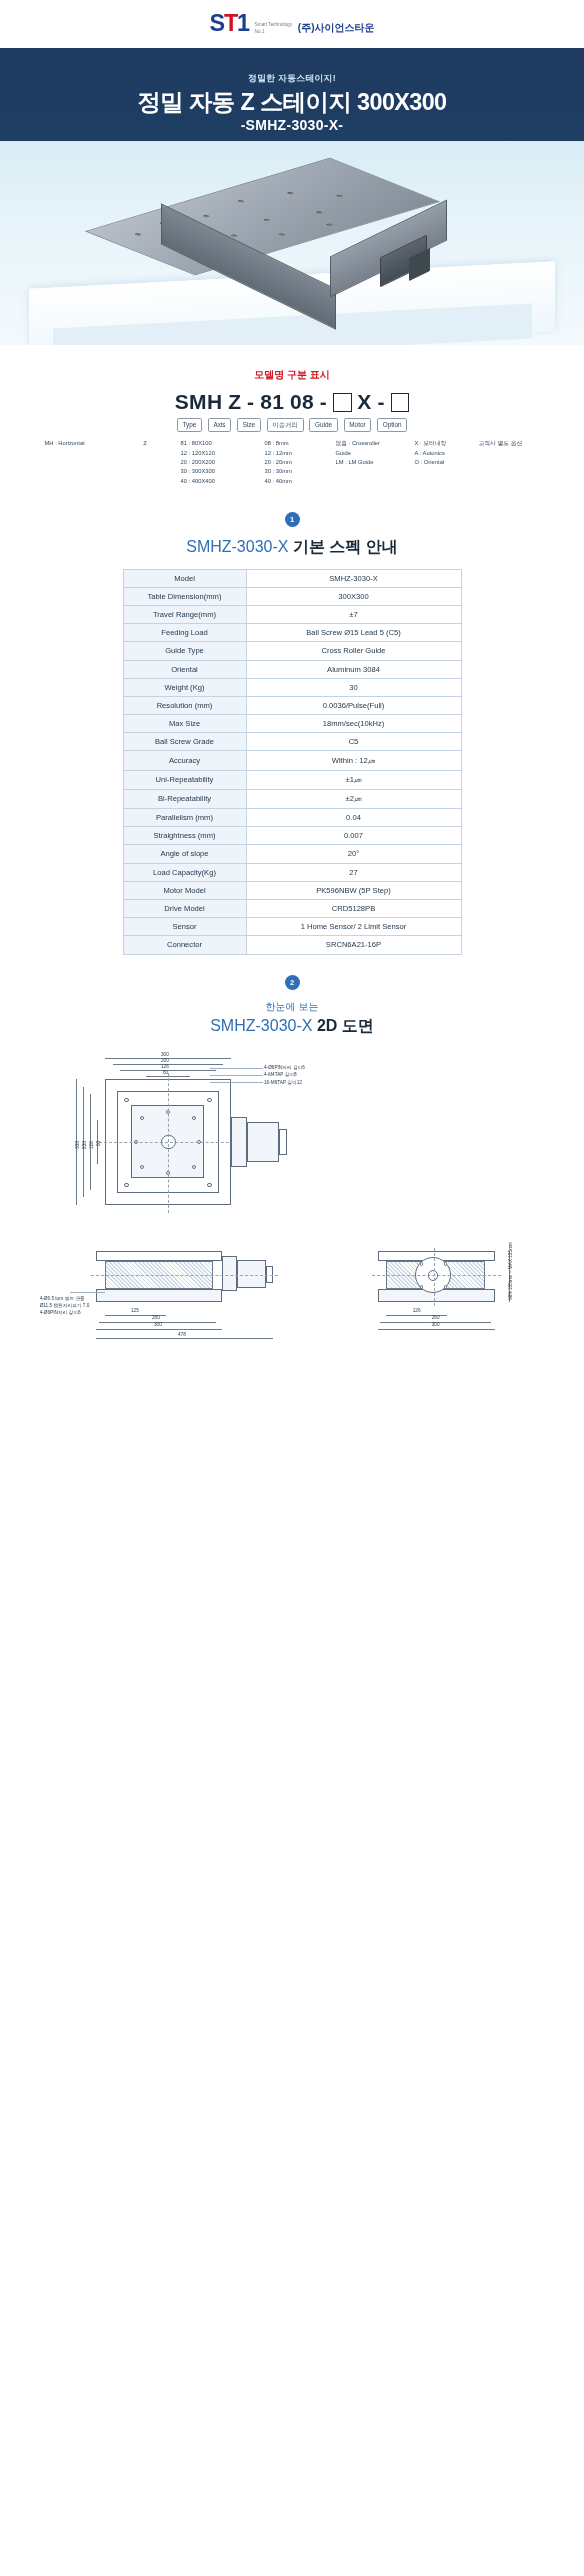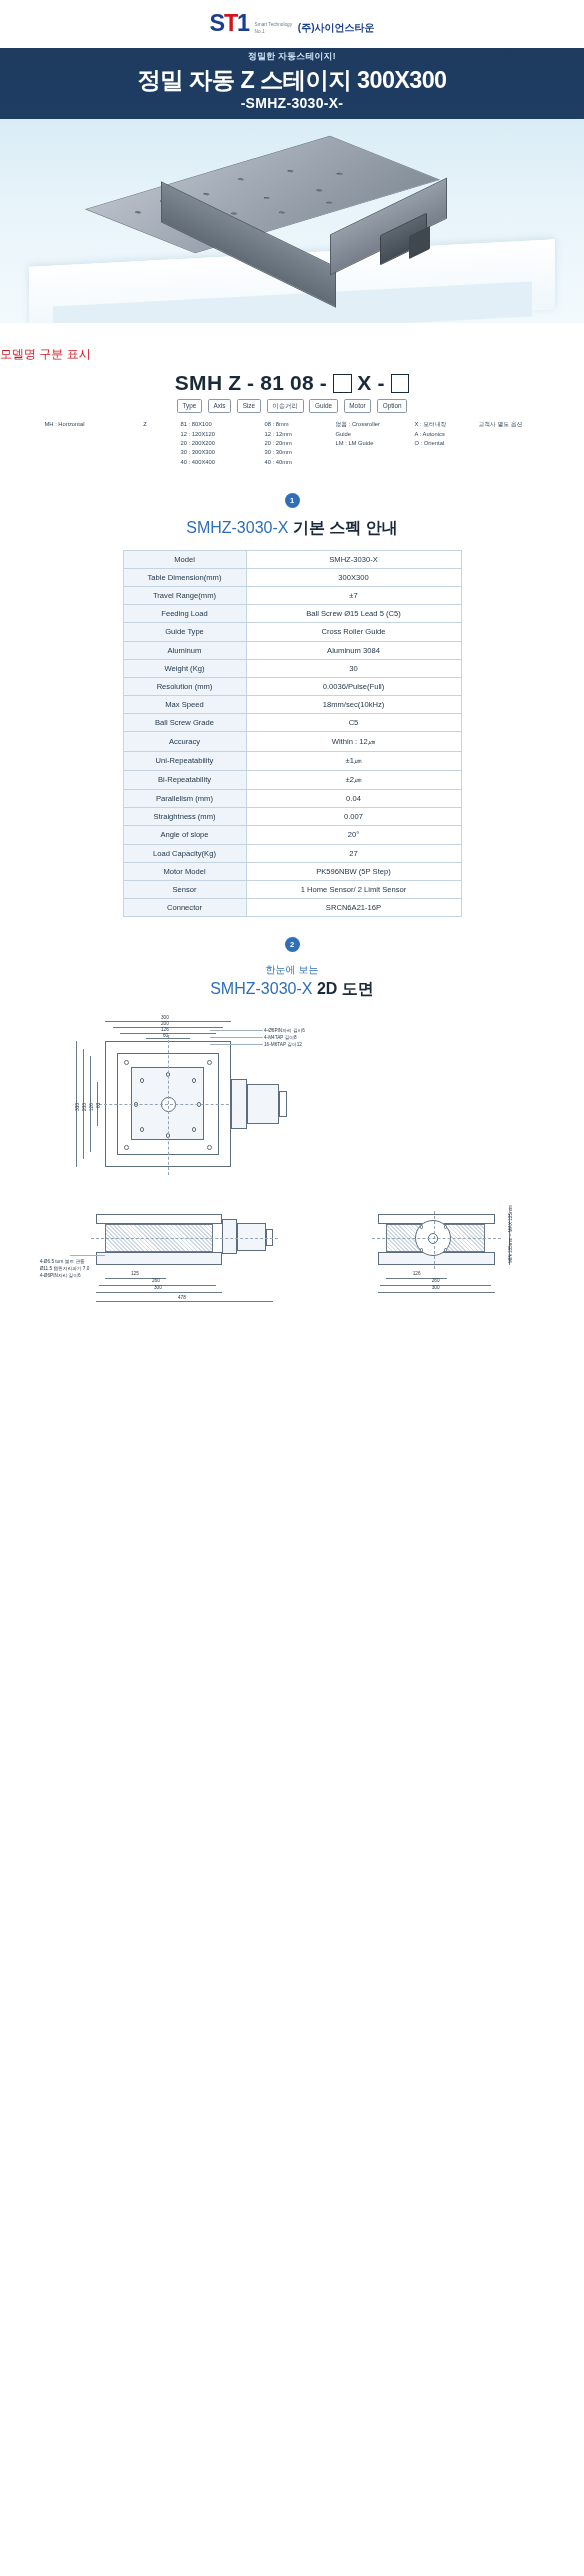--- a/index.html
+++ b/index.html
@@ -25,21 +25,21 @@
     font-family:"Liberation Sans", sans-serif;
   }
   .logo-mark .t { color:#d0151f; }
   .logo-sub { font-size:4.7px; color:#6d7c8c; line-height:1.1; margin-bottom:1.8px;}
   .logo-name { font-size:10px; color:#1a3f8f; font-weight:bold; margin-bottom:1.2px;}
 
   
   .hero {
     position:relative;
     background:linear-gradient(180deg,#1e3a5f 0%, #20476f 100%);
-    padding:3px 0 0 0;
+    padding:25px 0 0 0;
     overflow:hidden;
   }
   .hero-sub {
     text-align:center; color:#cfe3f7; font-size:8.8px; font-weight:bold;
     letter-spacing:0.3px; margin-bottom:3.5px;
   }
   .hero-title {
     text-align:center; color:#ffffff; font-size:23.4px; font-weight:bold;
     letter-spacing:-0.6px; line-height:1.15;
   }
@@ -93,21 +93,21 @@
     background:#3f474f; transform:skewY(-26deg); border-radius:1.2px;
   }
   .hole {
     position:absolute; width:4.1px; height:4.1px; border-radius:50%;
     background:#70797f; box-shadow:inset 0 0.6px 0.6px rgba(0,0,0,0.45);
   }
 
   
   .section { padding:0 0 5.8px 0; }
   .code-title {
-    text-align:left; color:#d0151f; font-weight:normal; font-size:12px;
+    text-align:center; color:#d0151f; font-weight:bold; font-size:10px;
     margin:23.4px 0 8.2px 0;
   }
   .code-row {
     display:flex; justify-content:center; align-items:center; gap:5.8px;
     font-size:21px; font-weight:bold; color:#1b2a3a; letter-spacing:0.3px;
   }
   .code-box {
     width:18.7px; height:18.7px; border:1.2px solid #1b2a3a; display:inline-block;
   }
   .lead-row {
@@ -328,33 +328,33 @@
         </tr>
       <tr>
           <td class="k">Feeding Load</td>
           <td class="v">Ball Screw Ø15 Lead 5 (C5)</td>
         </tr>
       <tr>
           <td class="k">Guide Type</td>
           <td class="v">Cross Roller Guide</td>
         </tr>
       <tr>
-          <td class="k">Aluminum</td>
+          <td class="k">Oriental</td>
           <td class="v">Aluminum 3084</td>
         </tr>
       <tr>
           <td class="k">Weight (Kg)</td>
           <td class="v">30</td>
         </tr>
       <tr>
           <td class="k">Resolution (mm)</td>
           <td class="v">0.0036/Pulse(Full)</td>
         </tr>
       <tr>
-          <td class="k">Max Speed</td>
+          <td class="k">Max Size</td>
           <td class="v">18mm/sec(10kHz)</td>
         </tr>
       <tr>
           <td class="k">Ball Screw Grade</td>
           <td class="v">C5</td>
         </tr>
       <tr>
           <td class="k">Accuracy</td>
           <td class="v">Within : 12㎛</td>
         </tr>
@@ -378,20 +378,24 @@
           <td class="k">Angle of slope</td>
           <td class="v">20°</td>
         </tr>
       <tr>
           <td class="k">Load Capacity(Kg)</td>
           <td class="v">27</td>
         </tr>
       <tr>
           <td class="k">Motor Model</td>
           <td class="v">PK596NBW (5P Step)</td>
+        </tr>
+      <tr>
+          <td class="k">Drive Model</td>
+          <td class="v">CRD5128PB</td>
         </tr>
       <tr>
           <td class="k">Sensor</td>
           <td class="v">1 Home Sensor/ 2 Limit Sensor</td>
         </tr>
       <tr>
           <td class="k">Connector</td>
           <td class="v">SRCN6A21-16P</td>
         </tr>
     </tbody>

